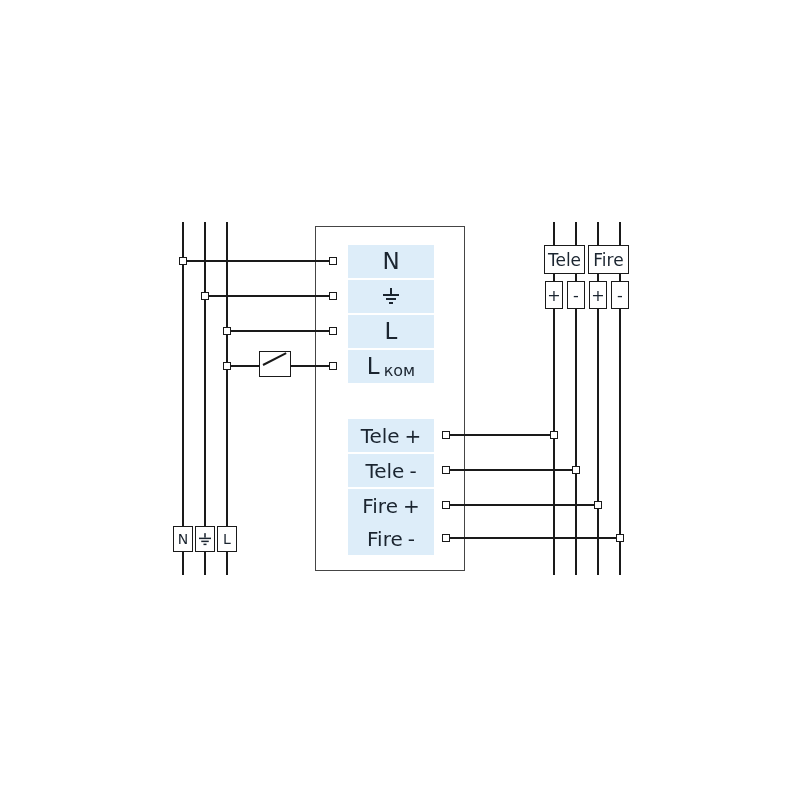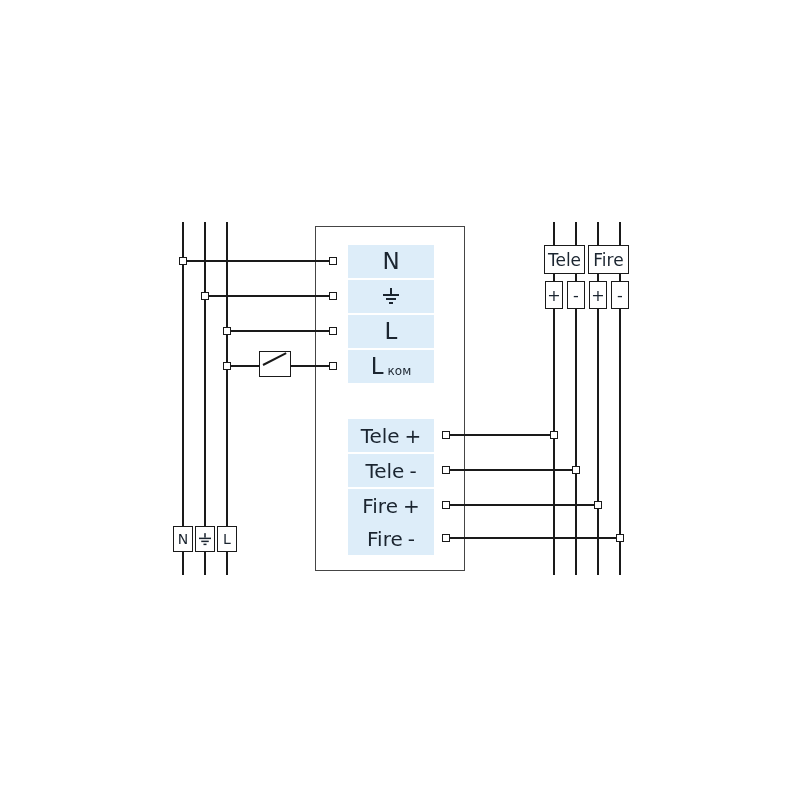--- a/index.html
+++ b/index.html
@@ -8,21 +8,21 @@
   .canvas { position:relative; width:801px; height:801px; background:#ffffff; overflow:hidden; }
 
   .wire { position:absolute; background:#1a1a1a; }
   .term { position:absolute; width:8px; height:8px; background:#ffffff; border:1px solid #1a1a1a; }
 
   .devbox { position:absolute; background:#ffffff; border:1.5px solid #454545; }
 
   .lblrow { position:absolute; background:#ddedf9; display:flex; align-items:center;
             justify-content:center; color:#1b2530; }
   .lblrow .main { font-size:23px; line-height:1; }
-  .lblrow .sub  { font-size:12px; margin-left:4px; transform:translateY(4px); line-height:1; }
+  .lblrow .sub  { font-size:16px; margin-left:4px; transform:translateY(4px); line-height:1; }
   .lblrow.sig { font-size:20px; }
   .lblrow.sig .sign { margin-left:5px; }
 
   .obox { position:absolute; background:#ffffff; border:1.5px solid #1a1a1a;
           display:flex; align-items:center; justify-content:center; color:#1b2530; }
   .obox.group { font-size:17px; }
   .obox.pol   { font-size:16px; }
   .obox.mains { font-size:14px; }
 
   .earth-icon { position:relative; width:18px; height:17px; }

